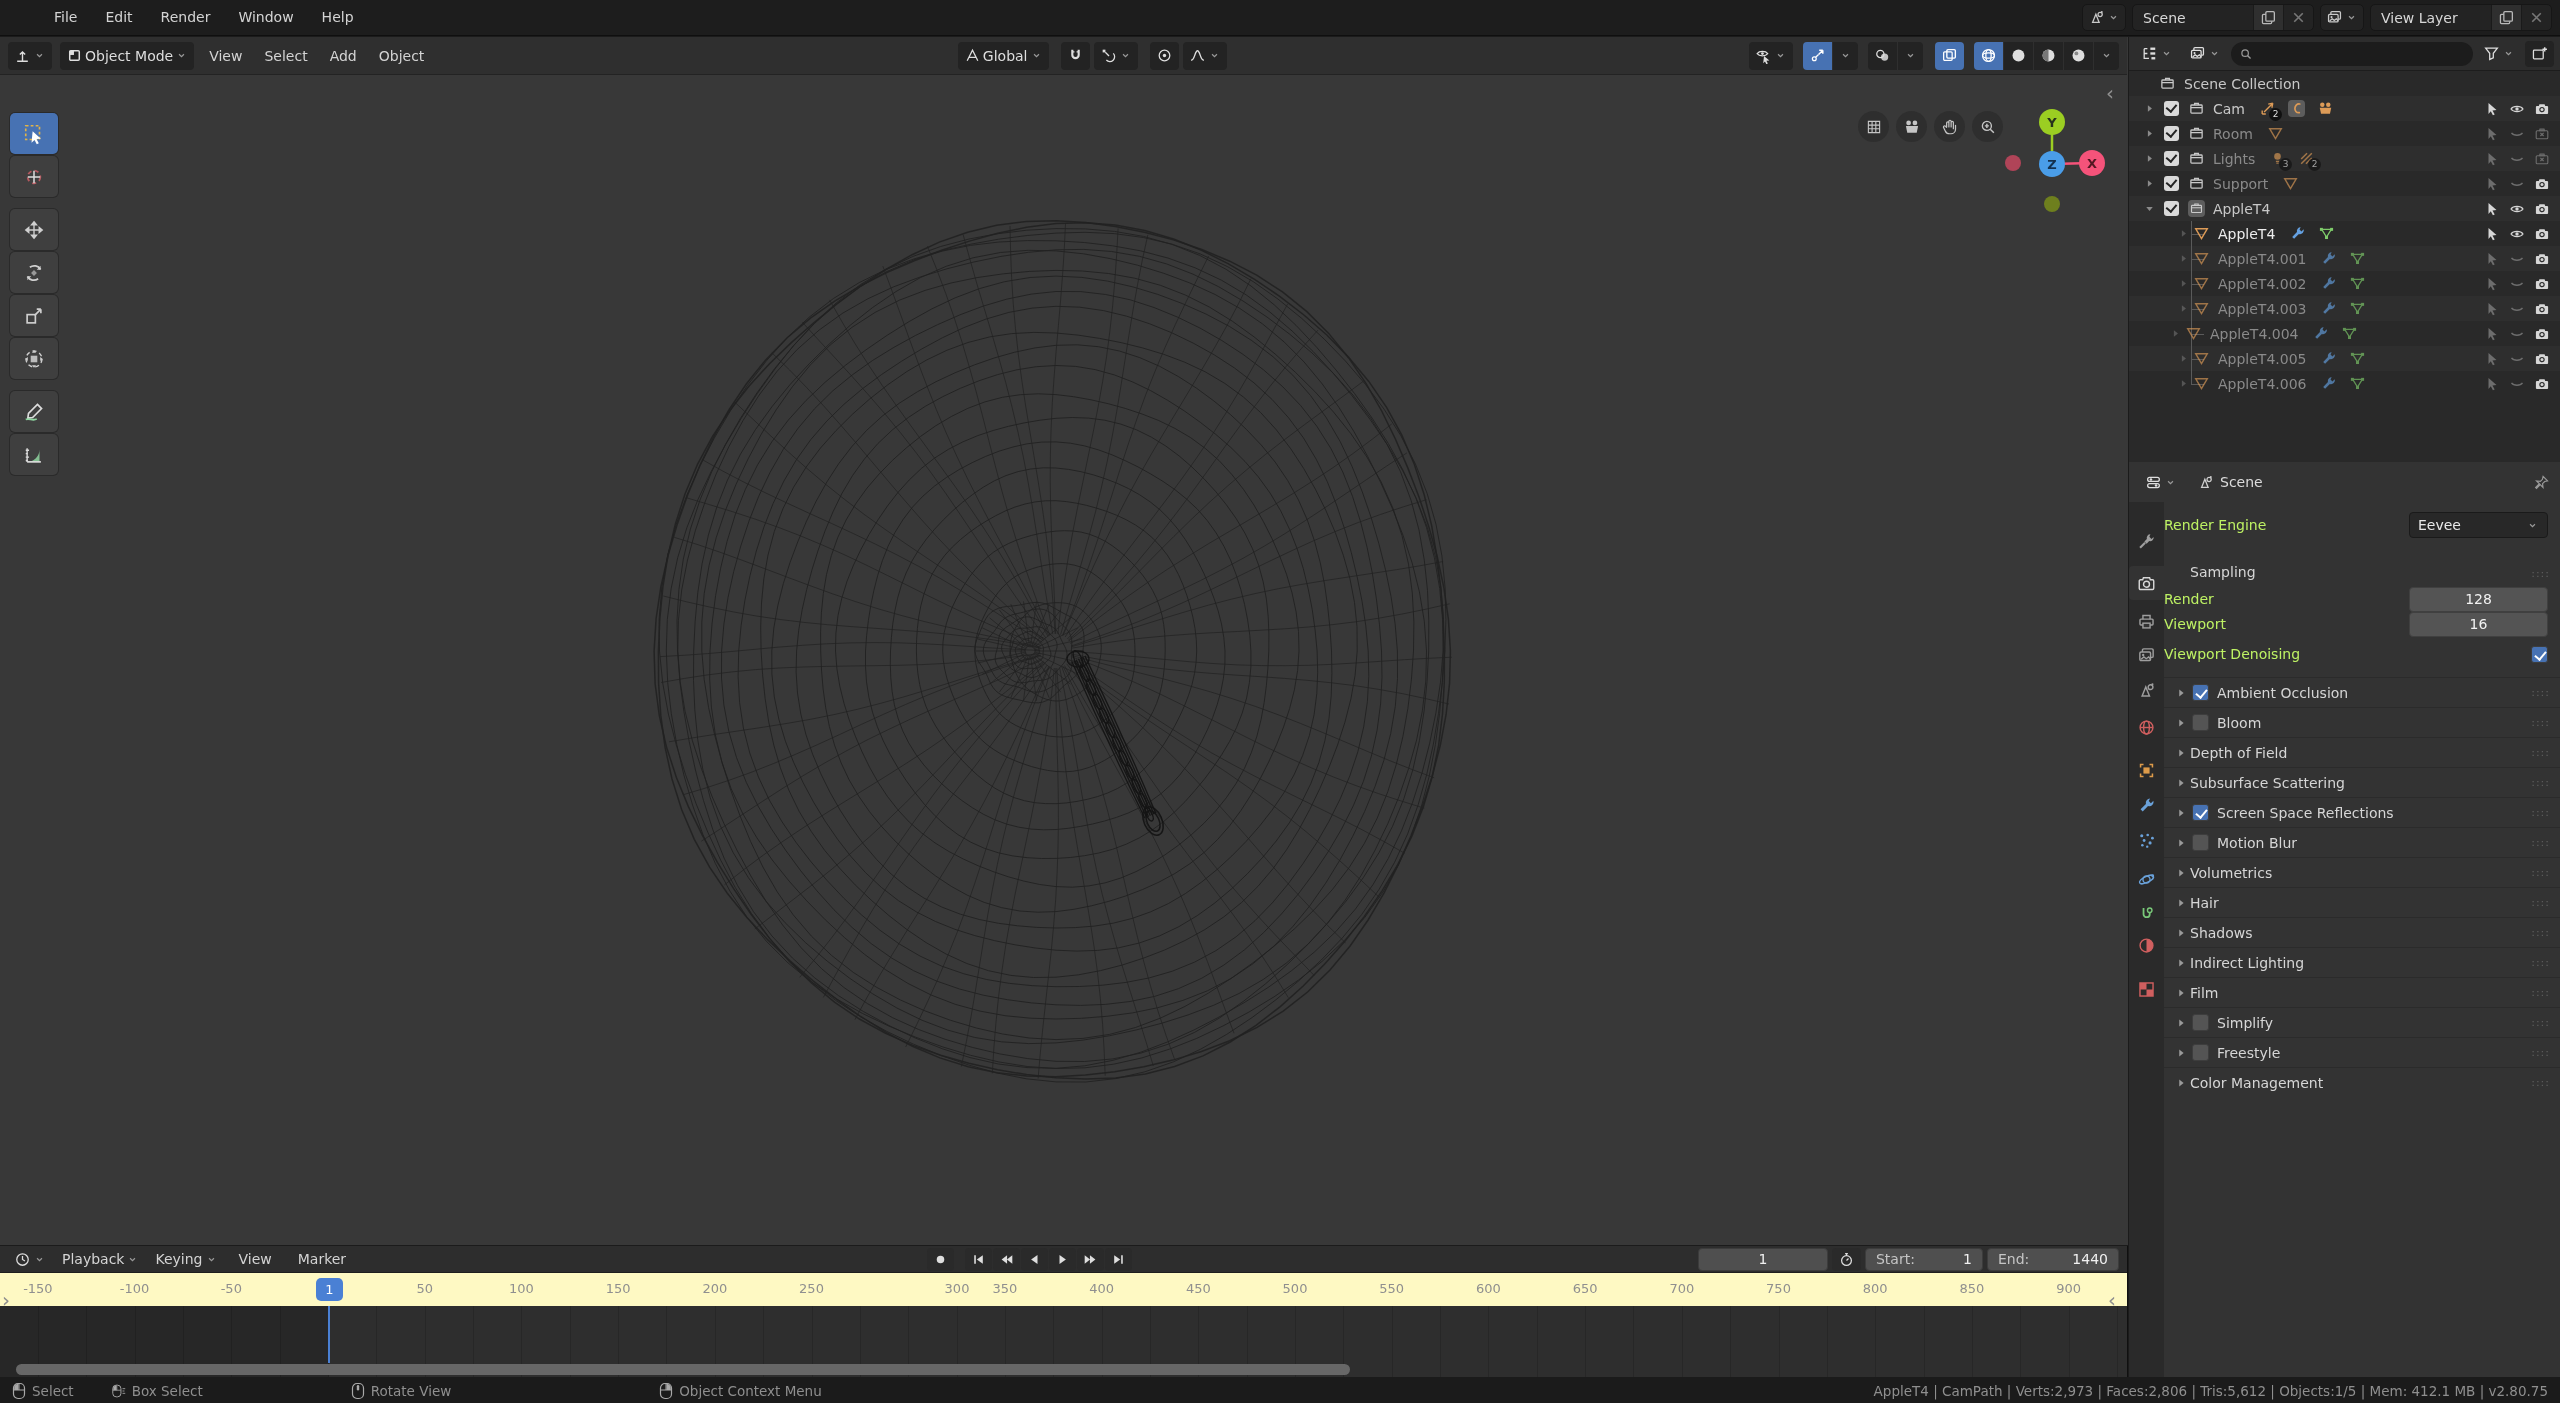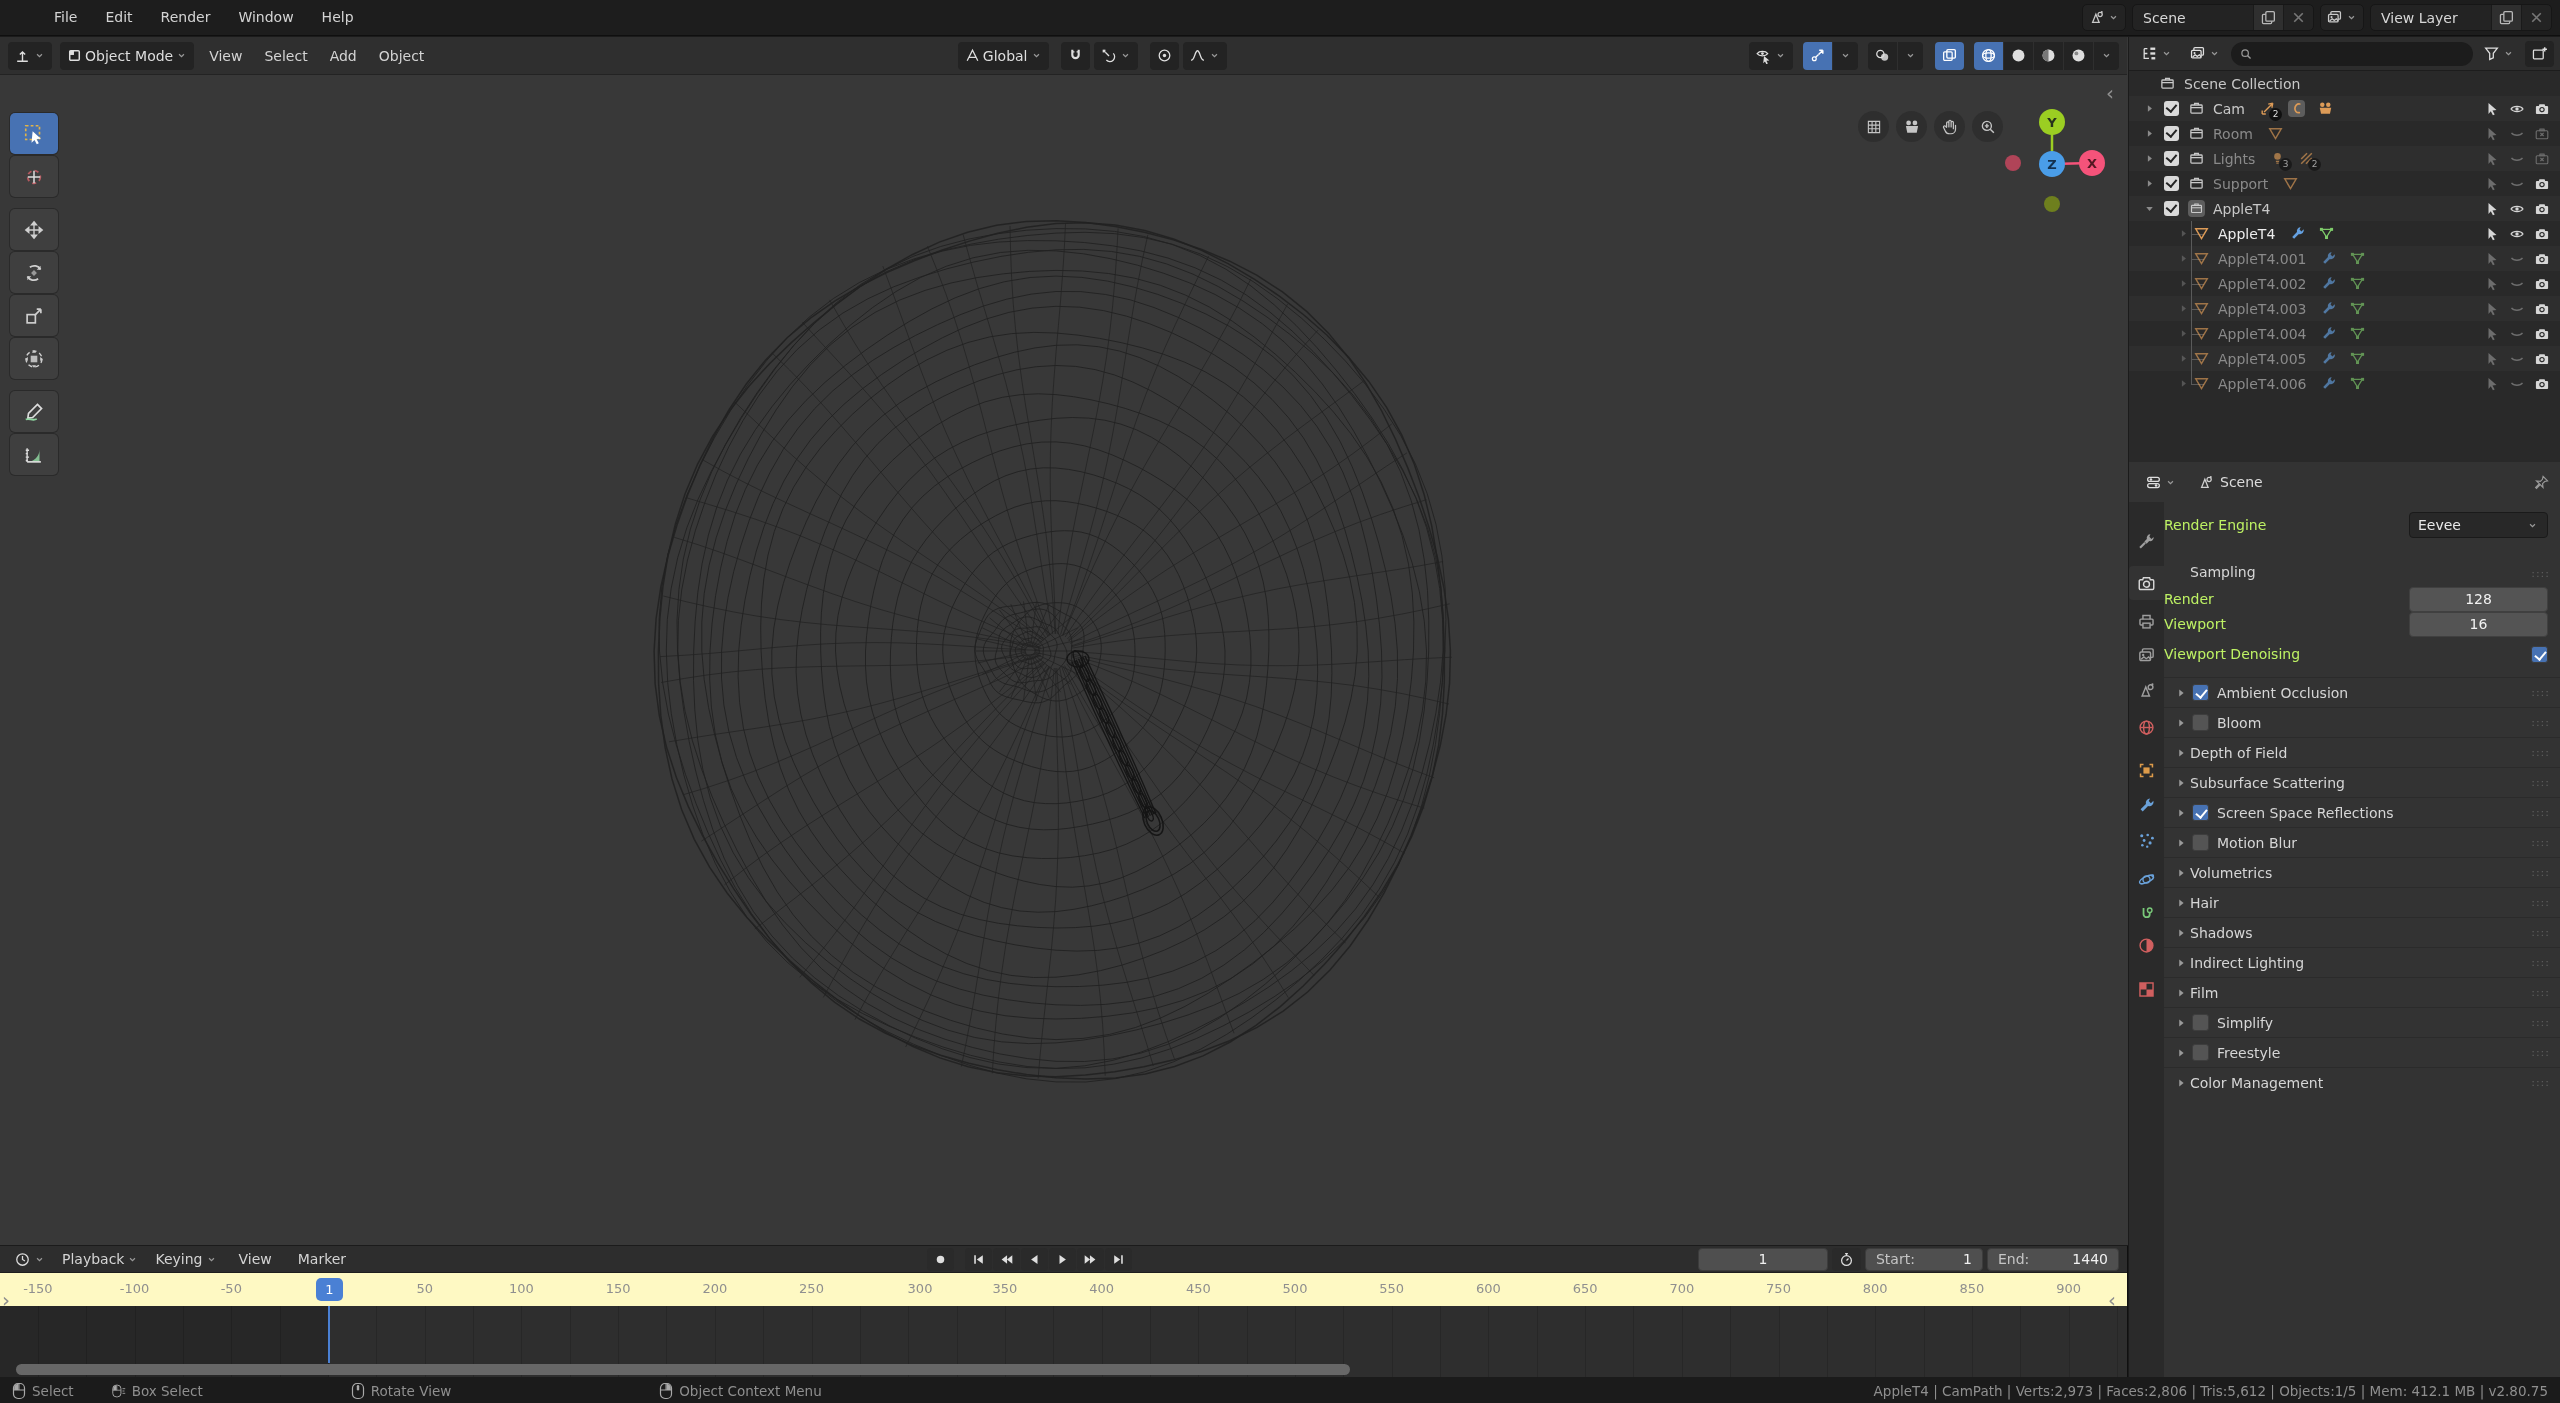--- a/index.html
+++ b/index.html
@@ -1181,21 +1181,21 @@
             </span>
             <span class="icon vis-on">
               <svg viewBox="0 0 16 16" xmlns="http://www.w3.org/2000/svg">
                 <path d="M5.4 3.2h5.2l.6 1.7h1.9a1 1 0 0 1 1 1v6.2a1 1 0 0 1-1 1H2.9a1 1 0 0 1-1-1V5.9a1 1 0 0 1 1-1h1.9z" fill="currentColor"></path>
                 <circle cx="8" cy="8.6" r="2.7" fill="#2b2b2b"></circle>
                 <circle cx="8" cy="8.6" r="1.5" fill="currentColor"></circle>
               </svg>
             </span>
           </span>
         </div>
-        <div class="outl-row" style="padding-left: 30px;">
+        <div class="outl-row" style="padding-left: 22px;">
           <span class="branch"></span>
           <span class="outl-caret" style="opacity: 0.45; margin-left: 18px;">
             <span class="icon">
               <svg viewBox="0 0 16 16" xmlns="http://www.w3.org/2000/svg">
                 <path d="M6 4l5 4-5 4z" fill="currentColor"></path>
               </svg>
             </span>
           </span>
           <span class="icon row-icon orange dimmed">
             <svg viewBox="0 0 16 16" xmlns="http://www.w3.org/2000/svg">
@@ -1794,21 +1794,21 @@
     </div>
     <div id="tl-ruler">
         <div class="tick-label" style="left: 37.9px;">-150</div>
         <div class="tick-label" style="left: 134.6px;">-100</div>
         <div class="tick-label" style="left: 231.3px;">-50</div>
         <div class="tick-label" style="left: 424.7px;">50</div>
         <div class="tick-label" style="left: 521.4px;">100</div>
         <div class="tick-label" style="left: 618.1px;">150</div>
         <div class="tick-label" style="left: 714.8px;">200</div>
         <div class="tick-label" style="left: 811.5px;">250</div>
-        <div class="tick-label" style="left: 920px;">300</div>
+        <div class="tick-label" style="left: 957px;">300</div>
         <div class="tick-label" style="left: 1004.9px;">350</div>
         <div class="tick-label" style="left: 1101.6px;">400</div>
         <div class="tick-label" style="left: 1198.3px;">450</div>
         <div class="tick-label" style="left: 1295px;">500</div>
         <div class="tick-label" style="left: 1391.7px;">550</div>
         <div class="tick-label" style="left: 1488.4px;">600</div>
         <div class="tick-label" style="left: 1585.1px;">650</div>
         <div class="tick-label" style="left: 1681.8px;">700</div>
         <div class="tick-label" style="left: 1778.5px;">750</div>
         <div class="tick-label" style="left: 1875.2px;">800</div>

